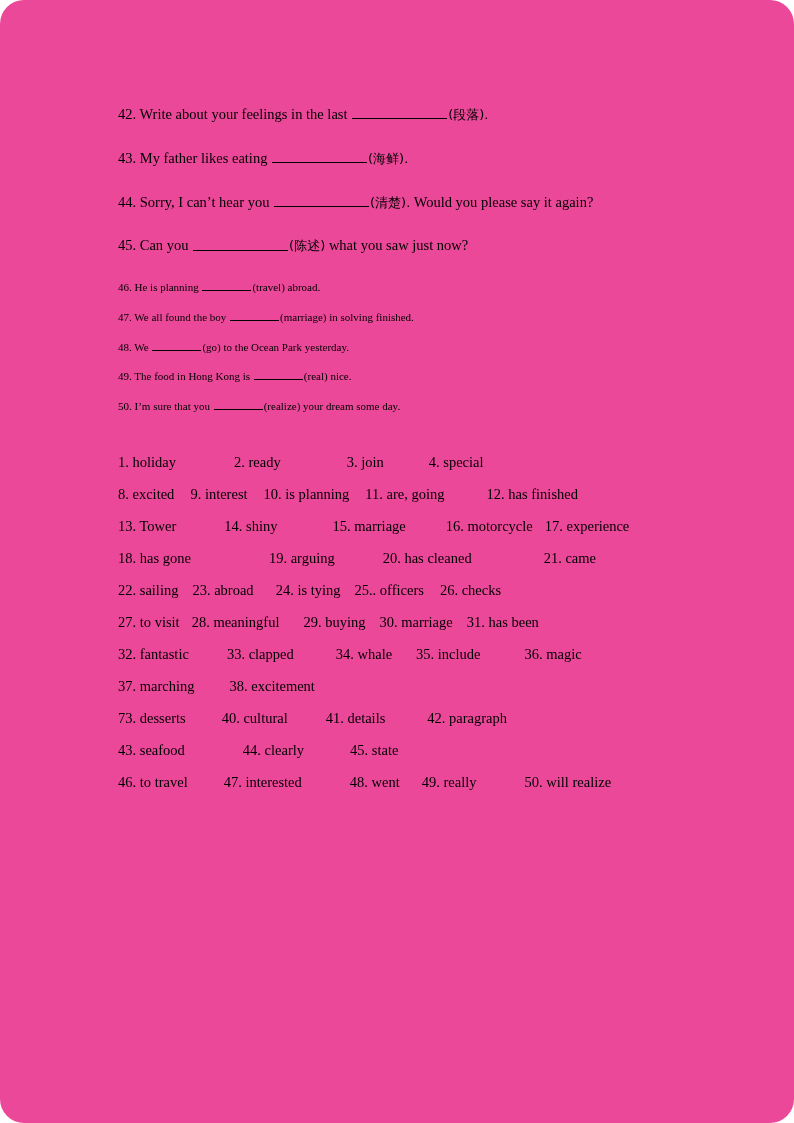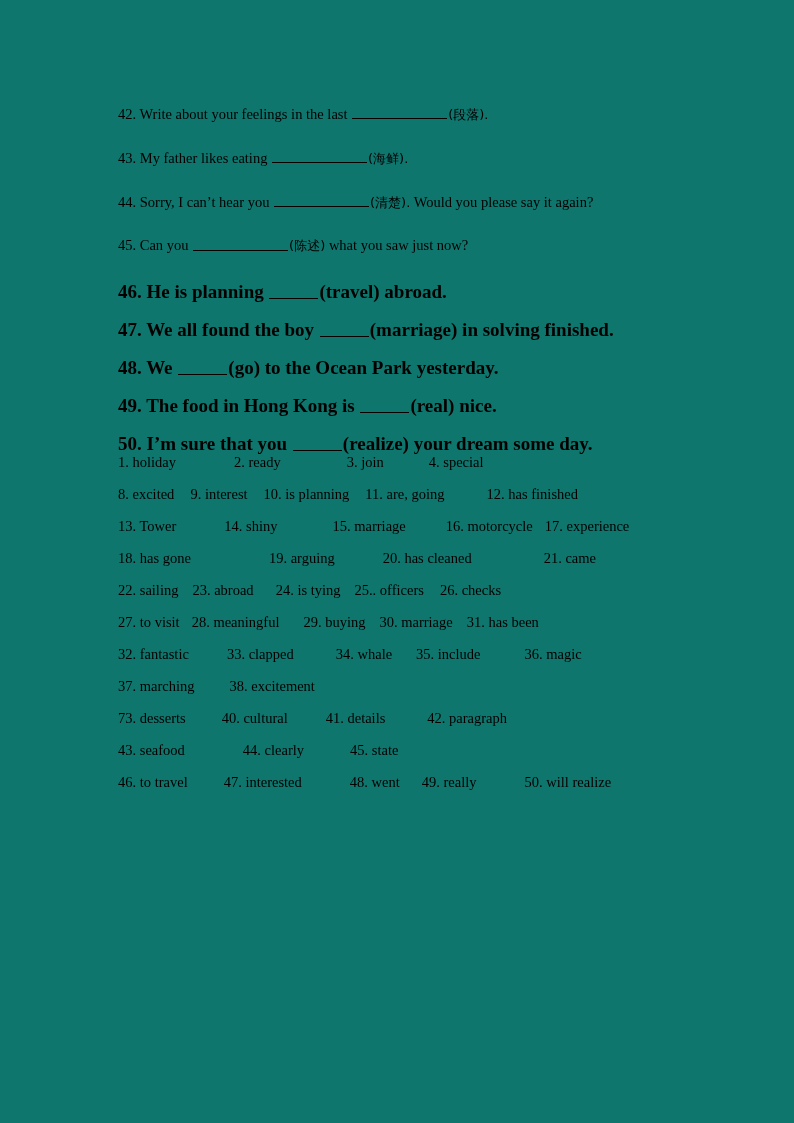--- a/index.html
+++ b/index.html
@@ -15,44 +15,44 @@
     color: #000000;
     overflow: hidden;
   }
 
   .page {
     position: absolute;
     left: 0;
     top: 0;
     width: 794px;
     height: 1123px;
-    background: #0f766e;
+    background: #ec4899;
+    border-radius: 24px;
   }
 
   .content {
     position: absolute;
     left: 118px;
     top: 105px;
     width: 600px;
   }
 
   
   .q-wide {
     font-size: 14.5px;
     line-height: 1;
     margin-bottom: 27px;
     white-space: nowrap;
   }
   
   .q-tight {
-    font-size: 19px;
+    font-size: 11px;
     line-height: 1;
     margin-bottom: 16.5px;
     white-space: nowrap;
-    font-weight: bold;
   }
 
   .q-num { }
   .q-text { }
 
   
   .blank {
     display: inline-block;
     border-bottom: 1px solid #000;
     vertical-align: baseline;

